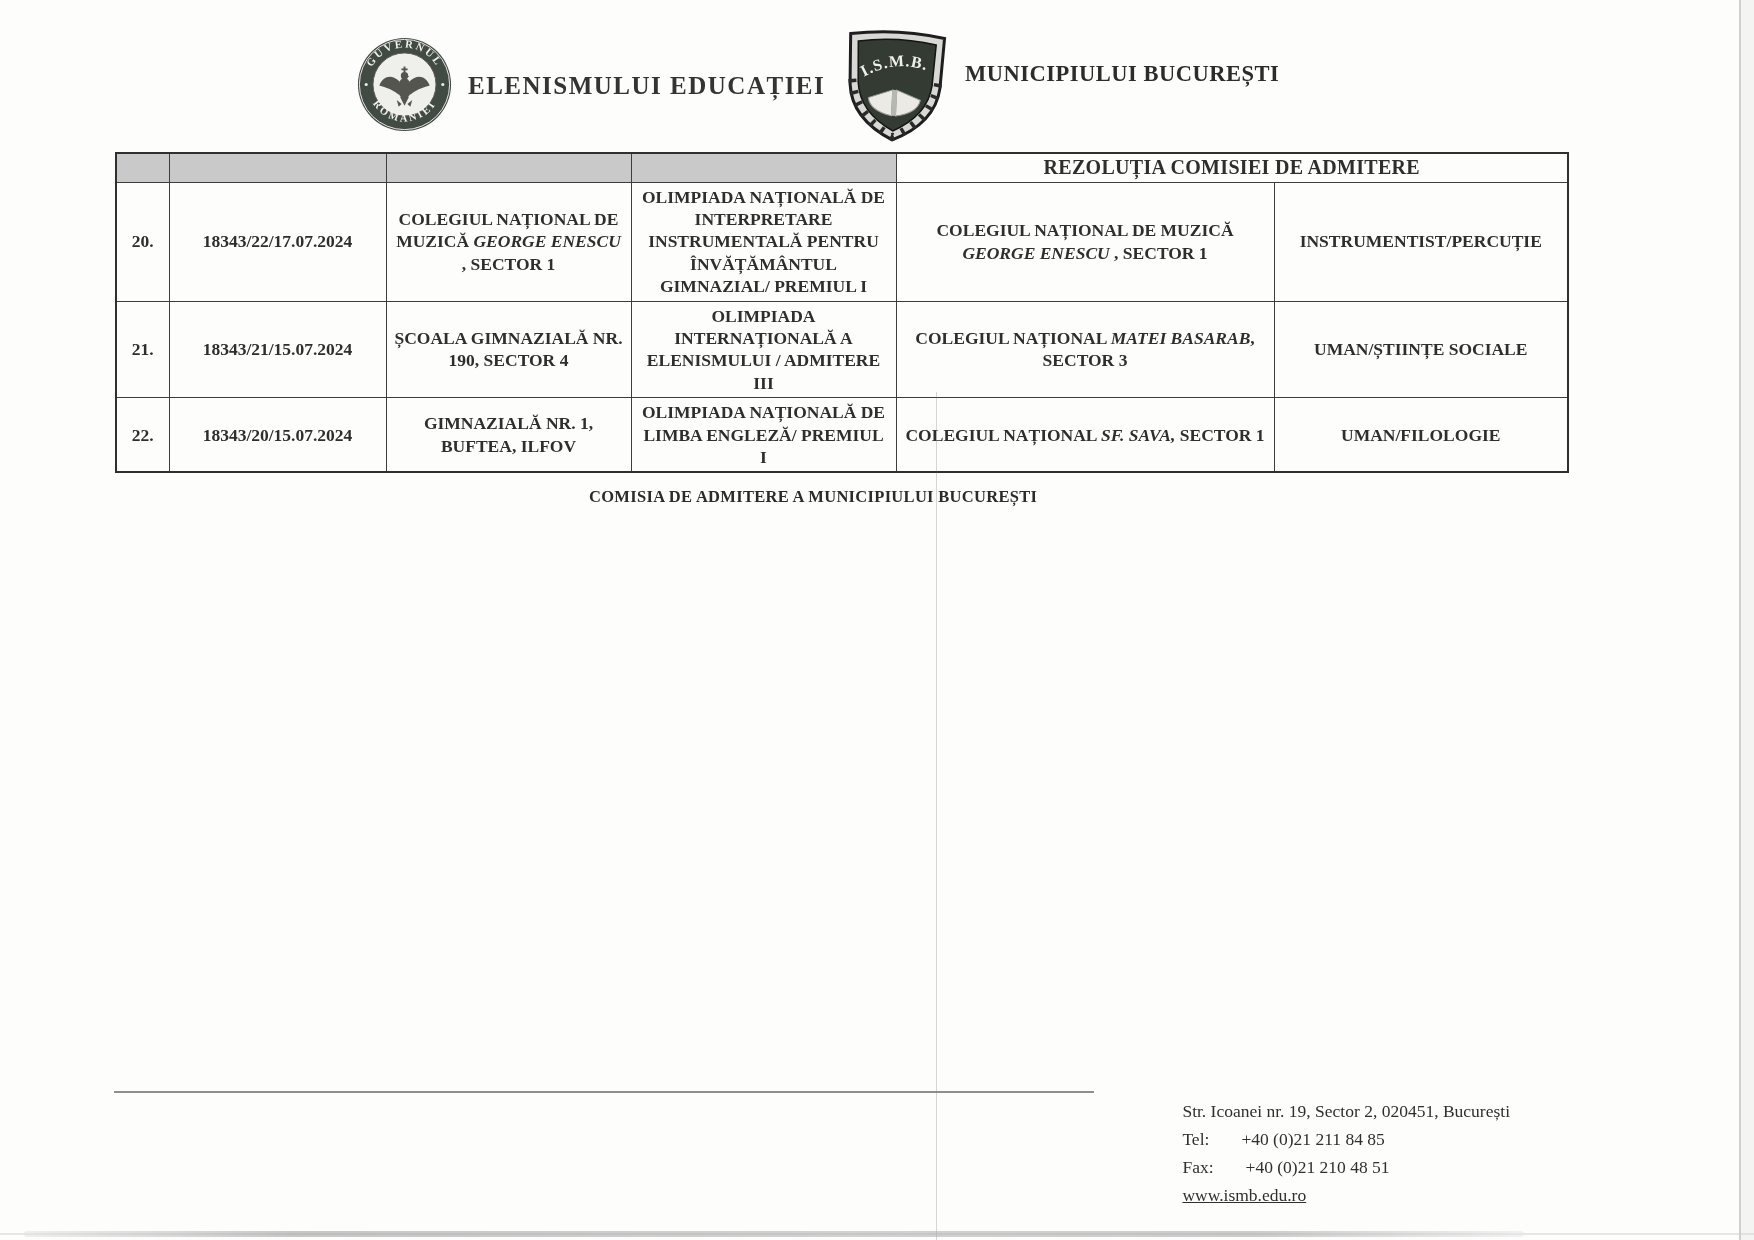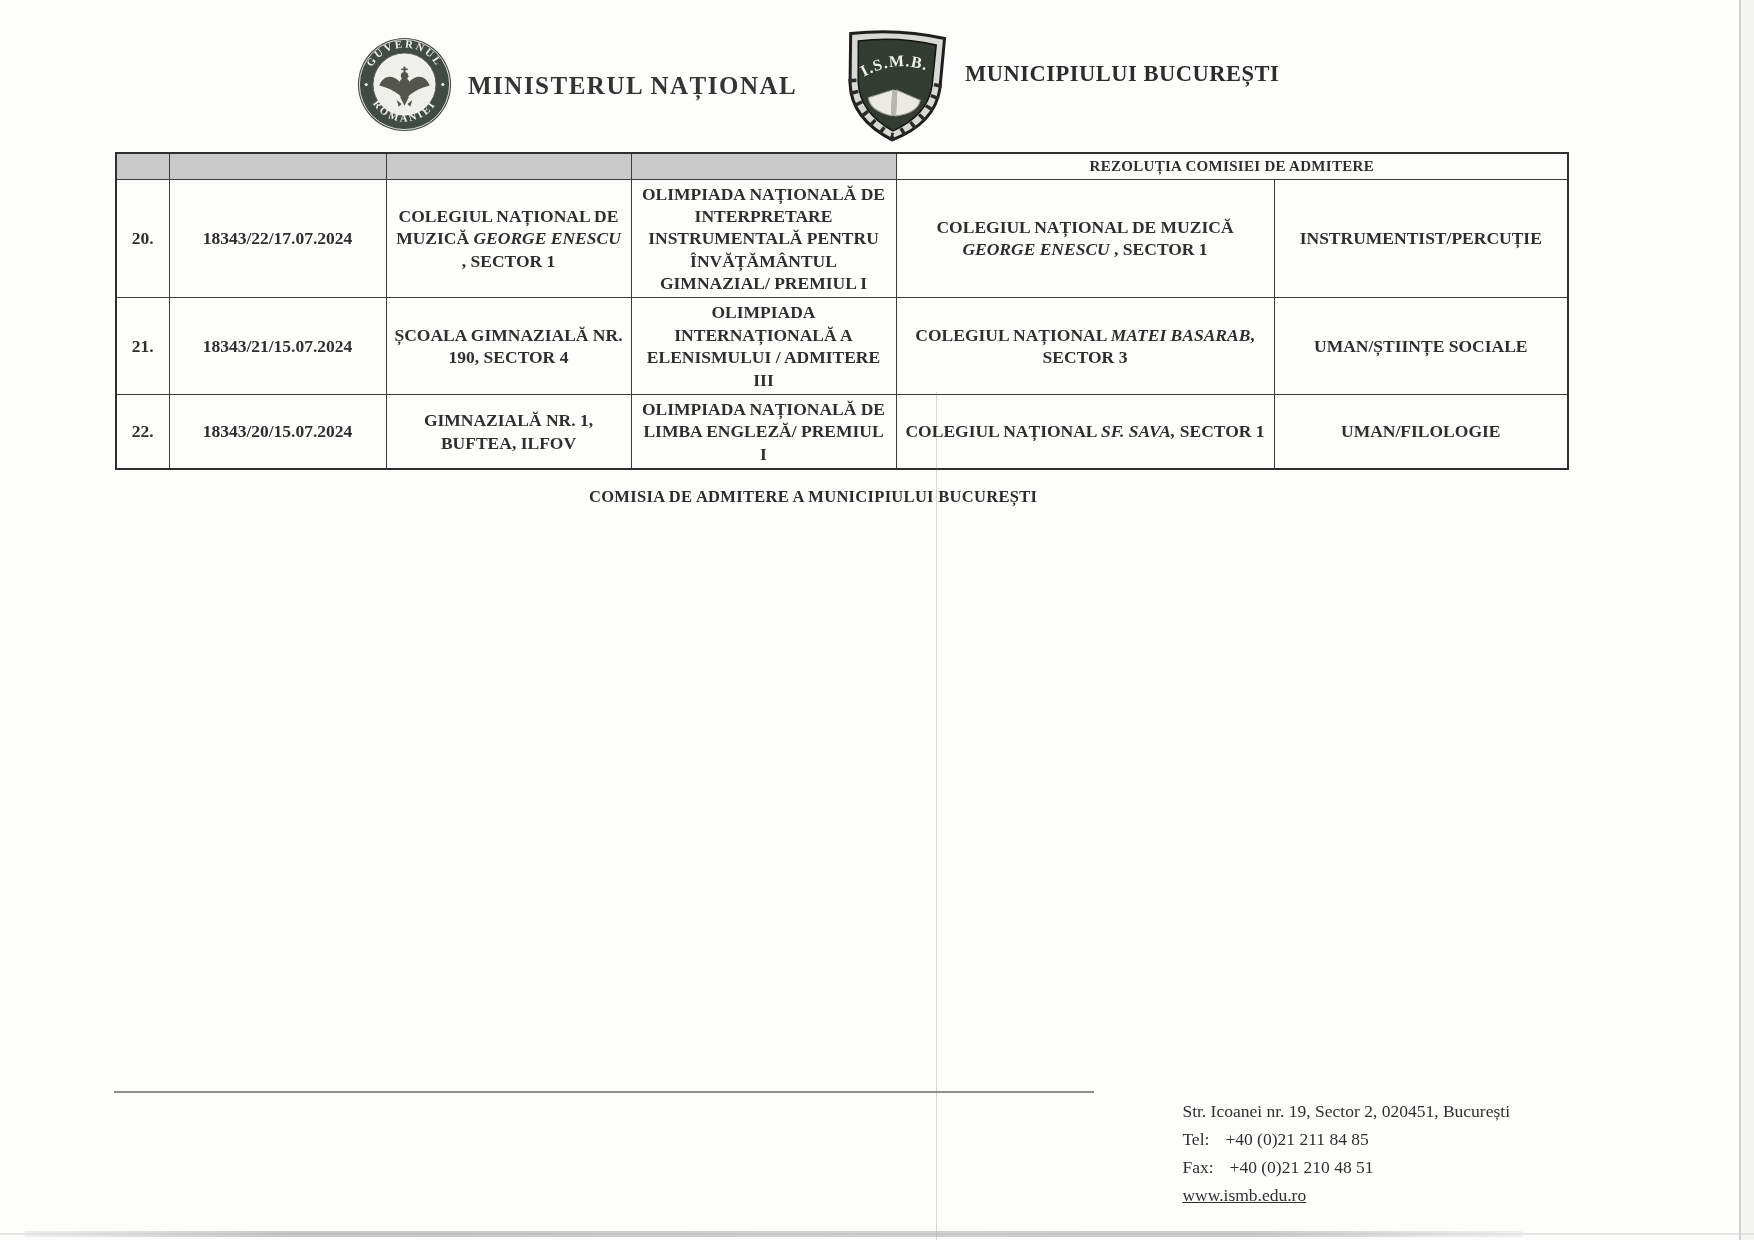--- a/index.html
+++ b/index.html
@@ -31,42 +31,42 @@
     border:2px solid #2f2f2f;
   }
   .doc-table td {
     border:1px solid #3d3d3d;
     text-align:center; vertical-align:middle;
     font-weight:700; font-size:17.5px; line-height:1.28;
     color:#2e2e2e; padding:3px 8px;
   }
   .doc-table tr.hdr td { height:26px; padding:1px 6px; }
   .doc-table td.gray { background:#c9c9c9; }
-  .doc-table td.res-hdr { font-size:15px; letter-spacing:.3px;border-radius:11px; }
+  .doc-table td.res-hdr { font-size:20px; letter-spacing:.3px;border-radius:11px; }
   .doc-table tbody tr:nth-child(1) td { height:114px; }
   .doc-table tbody tr:nth-child(2) td { height:62px; }
   .doc-table tbody tr:nth-child(3) td { height:44px; }
   .doc-table em { font-style:italic; }
 
   
   .commission {
     position:absolute; left:589px; top:487px;
     font-size:16.5px; font-weight:700; letter-spacing:.3px; color:#2b2b2b;
   }
 
   
   .footer-divider {
     position:absolute; left:114px; top:1091px; width:980px; height:2px;
     background:#8f8f8f;
   }
   .footer {
     position:absolute; right:244px; top:1097px;
     text-align:left; font-size:17.5px; line-height:28px; color:#2f2f2f;
   }
-  .footer .lbl { display:inline-block; margin-right:16px; }
+  .footer .lbl { display:inline-block; margin-right:32px; }
   .footer .website { text-decoration:underline; color:#2f2f2f;margin-top:28px; }
 
   
   .fold-line {
     position:absolute; left:936px; top:392px; width:1px; height:848px;
     background:rgba(110,110,110,.28);
   }
   .scan-edge-right {
     position:absolute; left:1739px; top:0; width:2px; height:1240px;
     background:#b2b2b2; opacity:.6;
@@ -114,21 +114,21 @@
       <ellipse cx="50" cy="54" rx="6.5" ry="11"></ellipse>
       <path d="M45 47 C37 39 28 41 24 51 C32 53 39 56 45 61 Z"></path>
       <path d="M55 47 C63 39 72 41 76 51 C68 53 61 56 55 61 Z"></path>
       <path d="M45.5 63 L54.5 63 L50 72 Z"></path>
       <path d="M42 66 L47 70 44 73 Z"></path>
       <path d="M58 66 L53 70 56 73 Z"></path>
     </g>
   </svg>
 </div>
 
-<div class="ministry-label">MINISTERUL NAȚIONAL</div>
+<div class="ministry-label">ELENISMULUI EDUCAȚIEI</div>
 
 <div class="shield">
   <svg viewBox="0 0 110 120" width="110" height="120">
     <g transform="rotate(3 55 60)">
       <path d="M8 10 Q55 2 102 10 L100 60 Q97 95 55 114 Q13 95 10 60 Z" fill="#d8d8d4" stroke="#1e1e1e" stroke-width="3"></path>
       <path d="M12 55 Q16 92 55 111 Q94 92 98 55" fill="none" stroke="#2a2a2a" stroke-width="8" stroke-dasharray="3.5 8.5"></path>
       <path d="M16 17 Q55 10 94 17 L92 58 Q89 88 55 105 Q21 88 18 58 Z" fill="#333b33" stroke="#141414" stroke-width="1.5"></path>
       <defs>
           <path id="ismbArc" d="M18 56 Q55 30 94 46"></path>
         </defs>

